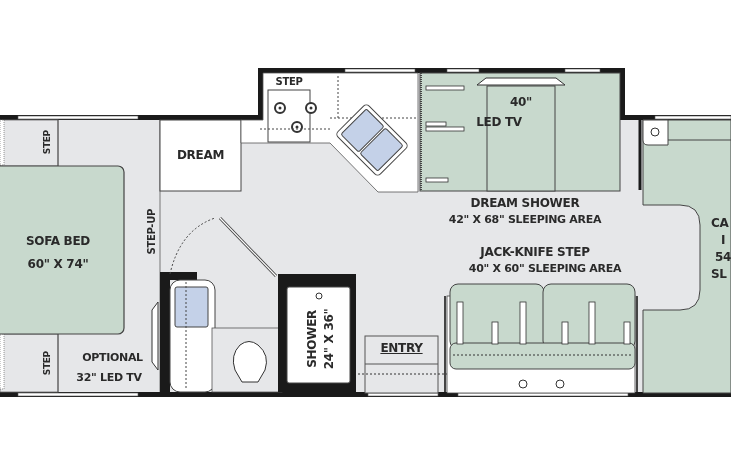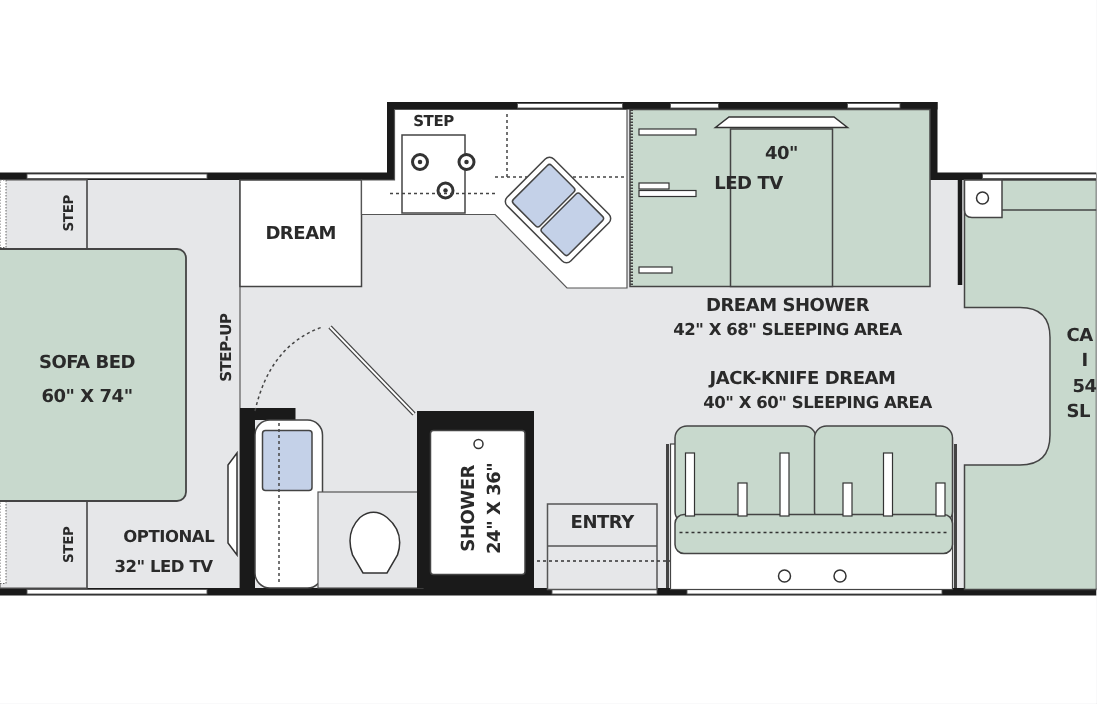--- a/index.html
+++ b/index.html
@@ -146,21 +146,21 @@
 <div class="lbl f9 vert" style="left:32px;top:358px;width:30px;">STEP</div>
 <div class="lbl f10 vert" style="left:124px;top:226px;width:56px;">STEP-UP</div>
 <div class="lbl f11" style="left:70px;top:352px;width:85px;text-align:center;">OPTIONAL</div>
 <div class="lbl f11" style="left:64px;top:372px;width:90px;">32" LED TV</div>
 <div class="lbl f12" style="left:160px;top:149px;width:81px;">DREAM</div>
 <div class="lbl f10" style="left:268px;top:76px;width:42px;">STEP</div>
 <div class="lbl f12" style="left:487px;top:96px;width:68px;">40"</div>
 <div class="lbl f12" style="left:465px;top:116px;width:68px;">LED TV</div>
 <div class="lbl f12" style="left:440px;top:197px;width:170px;">DREAM SHOWER</div>
 <div class="lbl f11" style="left:430px;top:214px;width:190px;">42" X 68" SLEEPING AREA</div>
-<div class="lbl f12" style="left:450px;top:246px;width:170px;">JACK-KNIFE DREAM</div>
+<div class="lbl f12" style="left:450px;top:246px;width:170px;">JACK-KNIFE STEP</div>
 <div class="lbl f11" style="left:450px;top:263px;width:190px;">40" X 60" SLEEPING AREA</div>
 <div class="lbl f12 vert" style="left:278px;top:332px;width:70px;">SHOWER</div>
 <div class="lbl f12 vert" style="left:295px;top:332px;width:70px;">24" X 36"</div>
-<div class="lbl f12" style="left:365px;top:342px;width:73px;">ENTRY</div>
+<div class="lbl f12" style="left:365px;top:342px;width:73px;text-decoration:underline;">ENTRY</div>
 <div class="lbl f12" style="left:711px;top:217px;width:30px;text-align:left;">CA</div>
 <div class="lbl f12" style="left:721px;top:234px;width:20px;text-align:left;">I</div>
 <div class="lbl f12" style="left:715px;top:251px;width:20px;text-align:left;">54</div>
 <div class="lbl f12" style="left:711px;top:268px;width:30px;text-align:left;">SL</div>
 
 </body></html>

